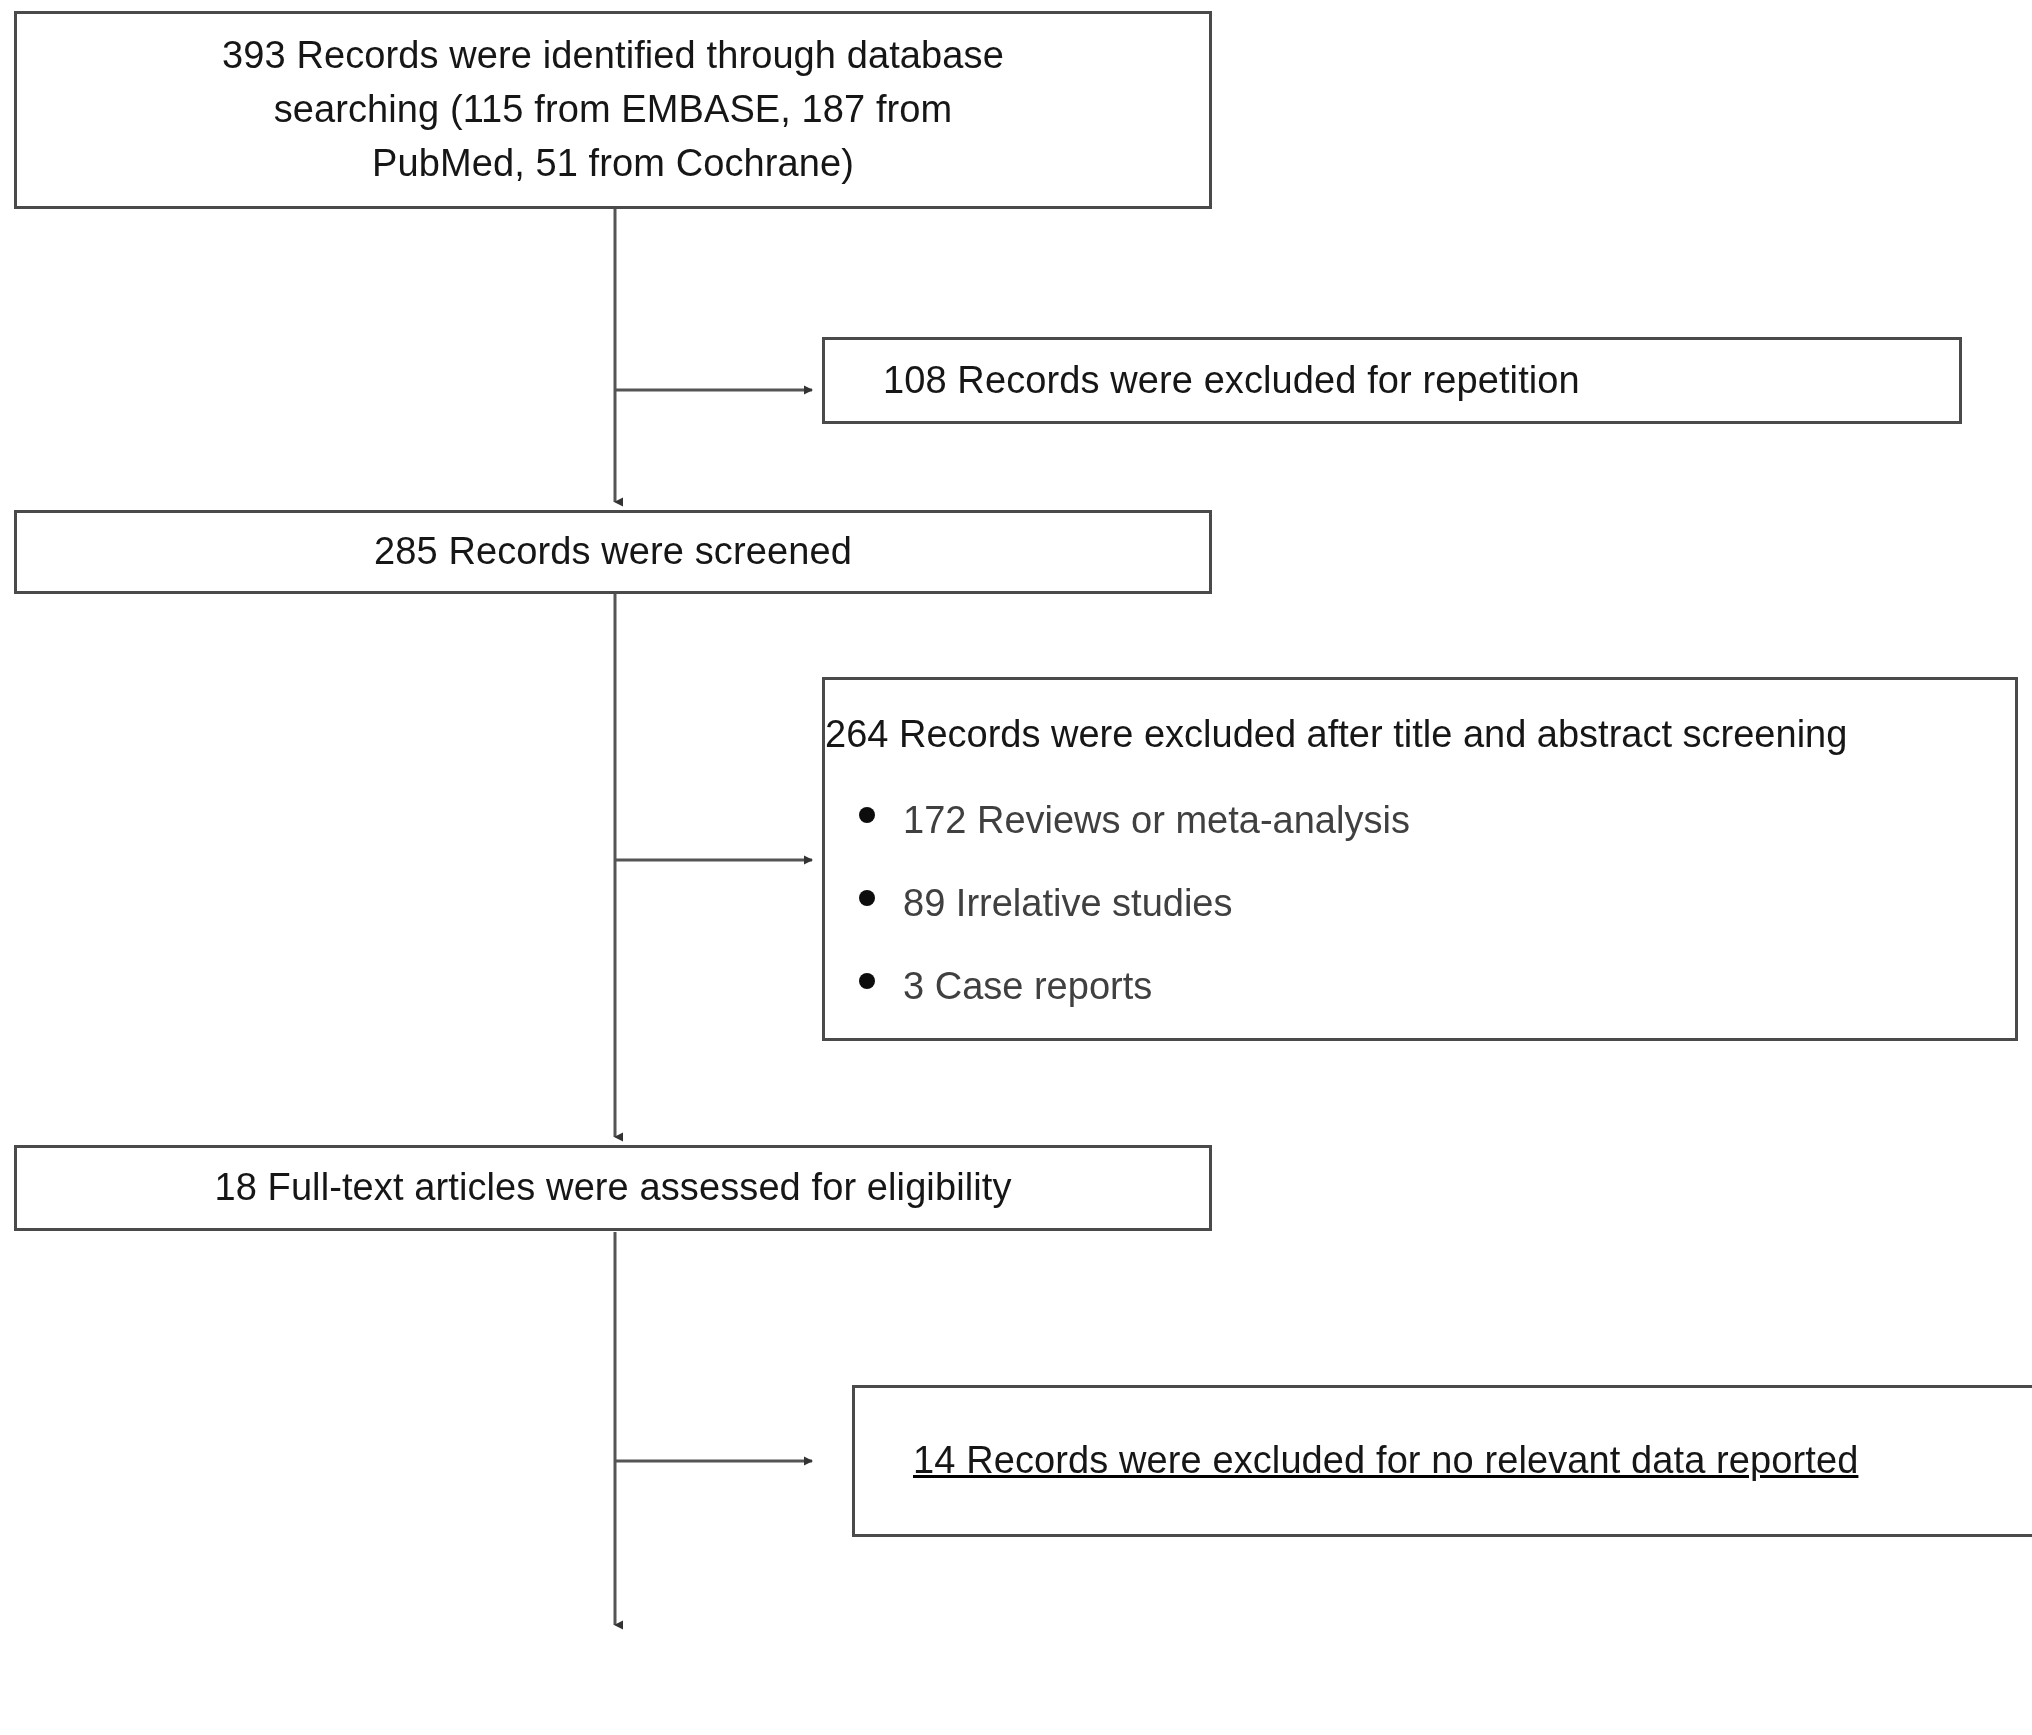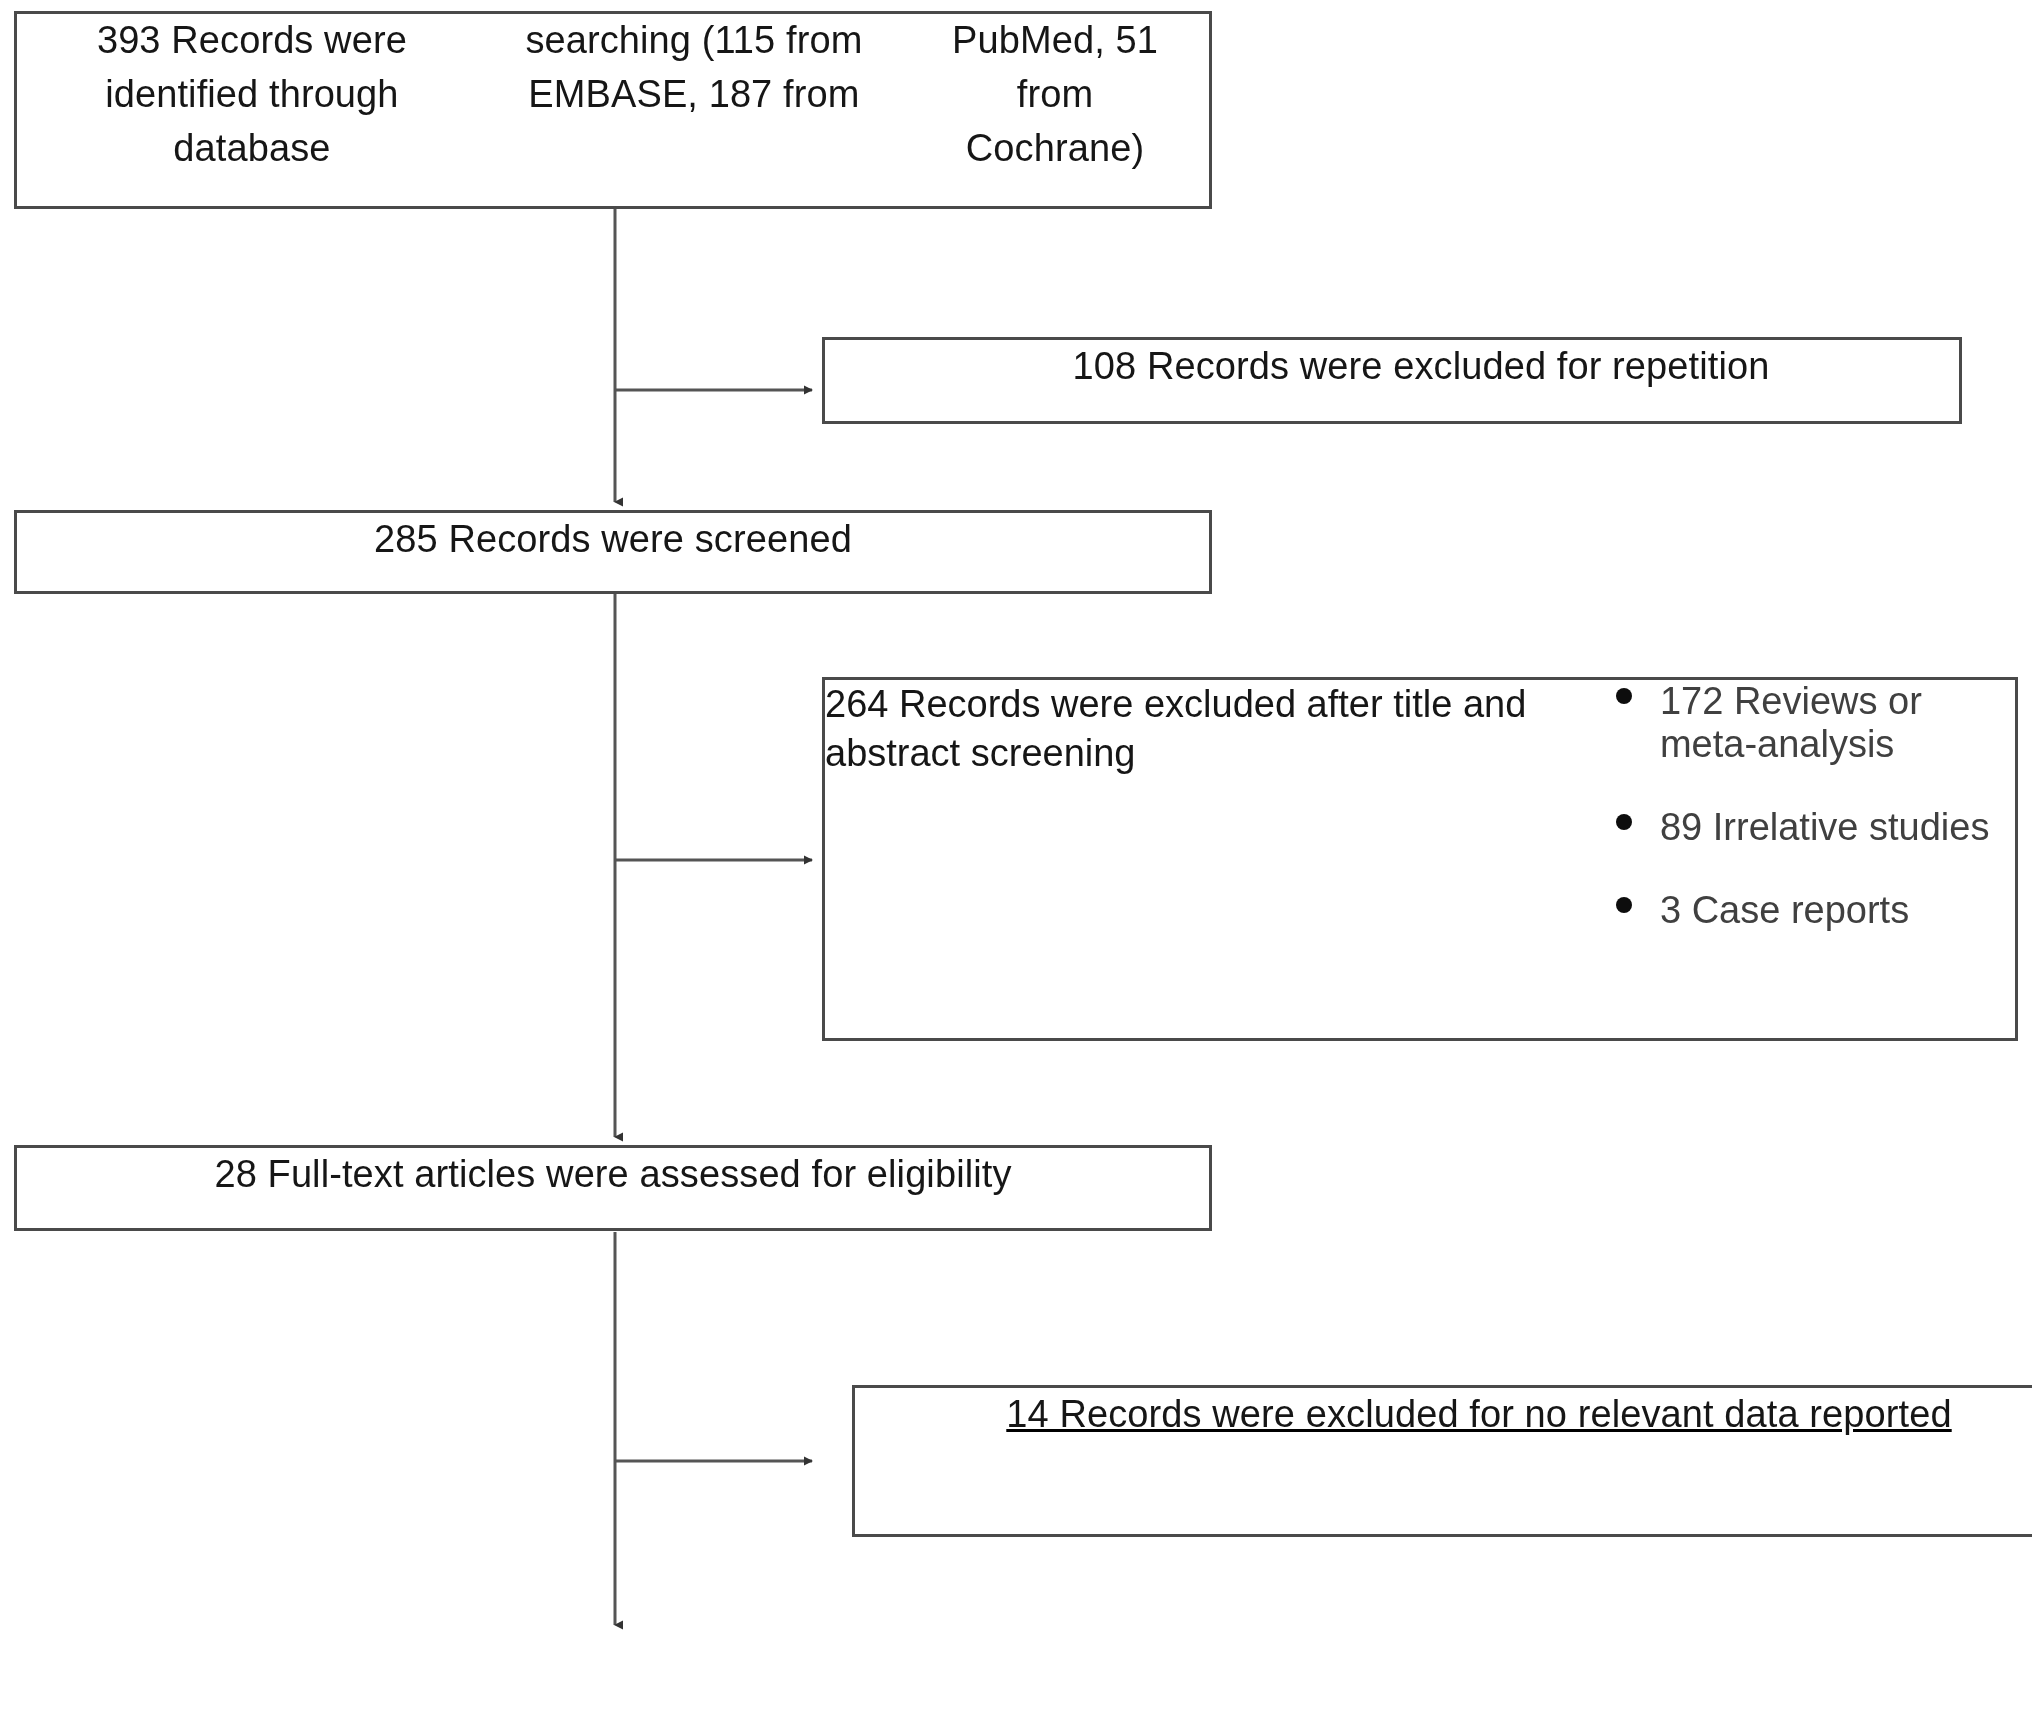--- a/index.html
+++ b/index.html
@@ -24,21 +24,21 @@
     width: 2032px;
     height: 1735px;
     pointer-events: none;
   }
   .node-box {
     position: absolute;
     box-sizing: border-box;
     background: #ffffff;
     border: 3px solid #4a4a4a;
     display: flex;
-    flex-direction: row;
+    flex-direction: column;
     justify-content: center;
   }
   .node-text {
     font-size: 38px;
     line-height: 1.42;
     color: #161616;
     letter-spacing: 0.1px;
   }
   .center-text {
     text-align: center;
@@ -150,21 +150,21 @@
         <span class="bullet-label">89 Irrelative studies</span>
       </li>
       <li class="bullet-item">
         <span class="bullet-dot"></span>
         <span class="bullet-label">3 Case reports</span>
       </li>
     </ul>
   </div>
 
   <div class="node-box" style="left:14px; top:1145px; width:1198px; height:86px;">
-    <div class="node-text center-text">28 Full-text articles were assessed for eligibility</div>
+    <div class="node-text center-text">18 Full-text articles were assessed for eligibility</div>
   </div>
 
   <div class="node-box" style="left:852px; top:1385px; width:1196px; height:152px;text-decoration:underline;">
     <div class="node-text left-text">14 Records were excluded for no relevant data reported</div>
   </div>
 
 
 </div>
 
 </body></html>

